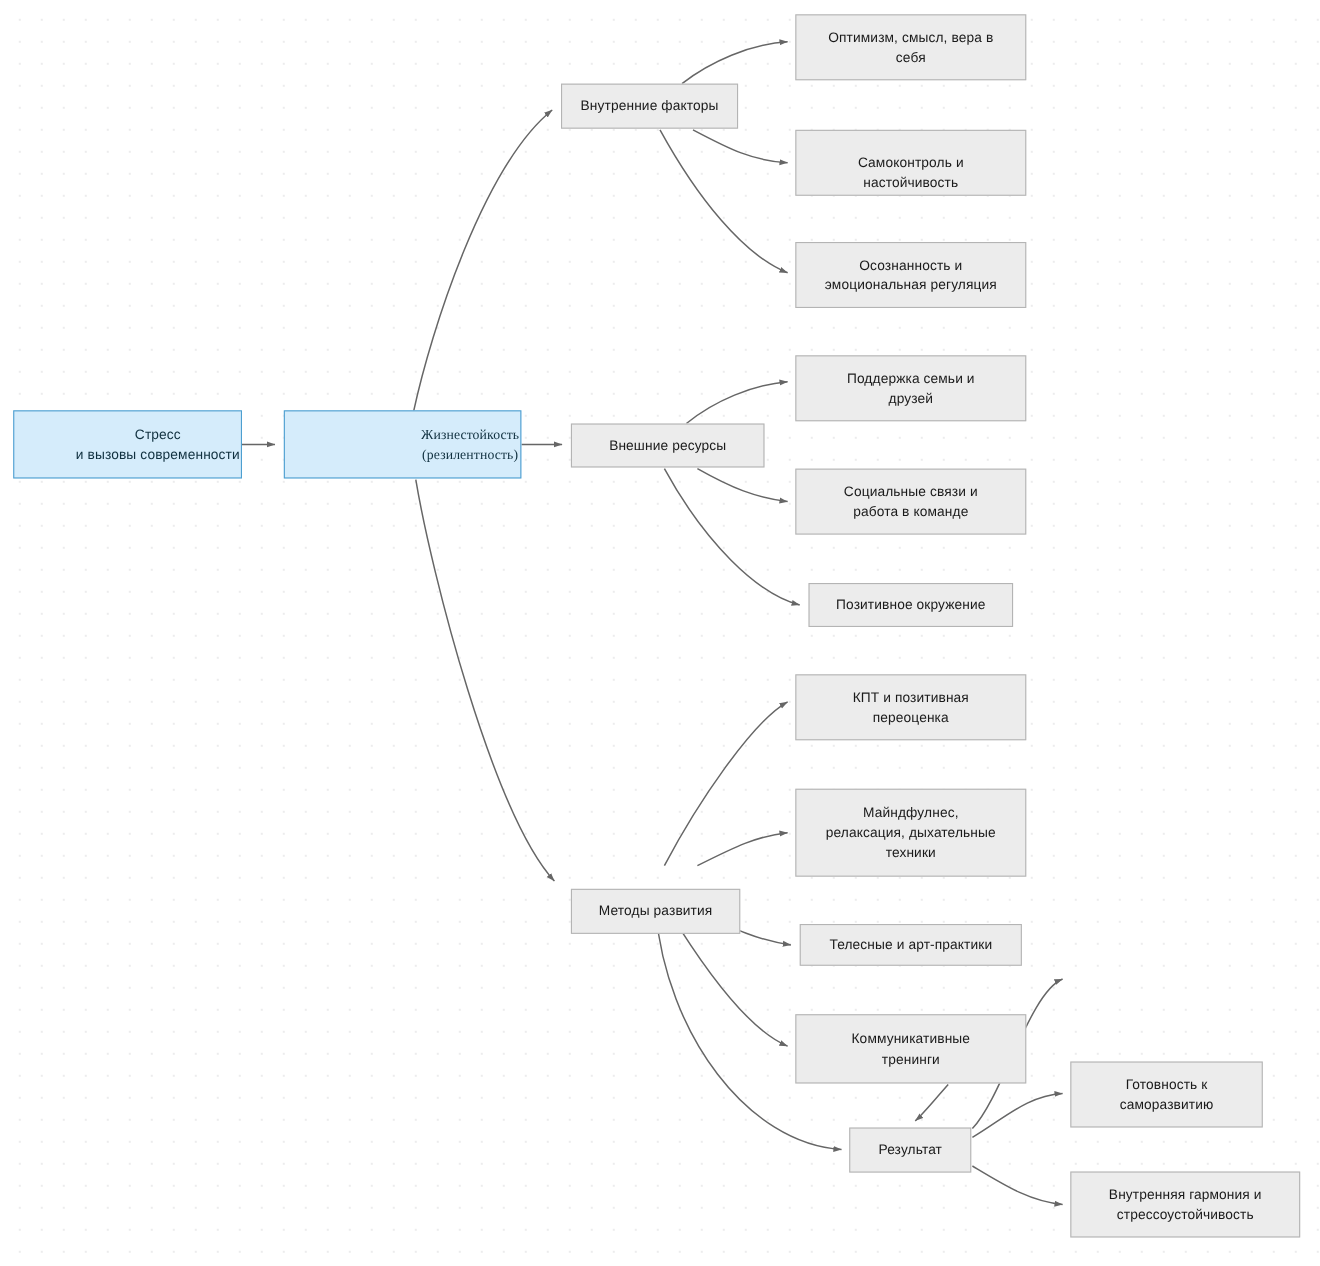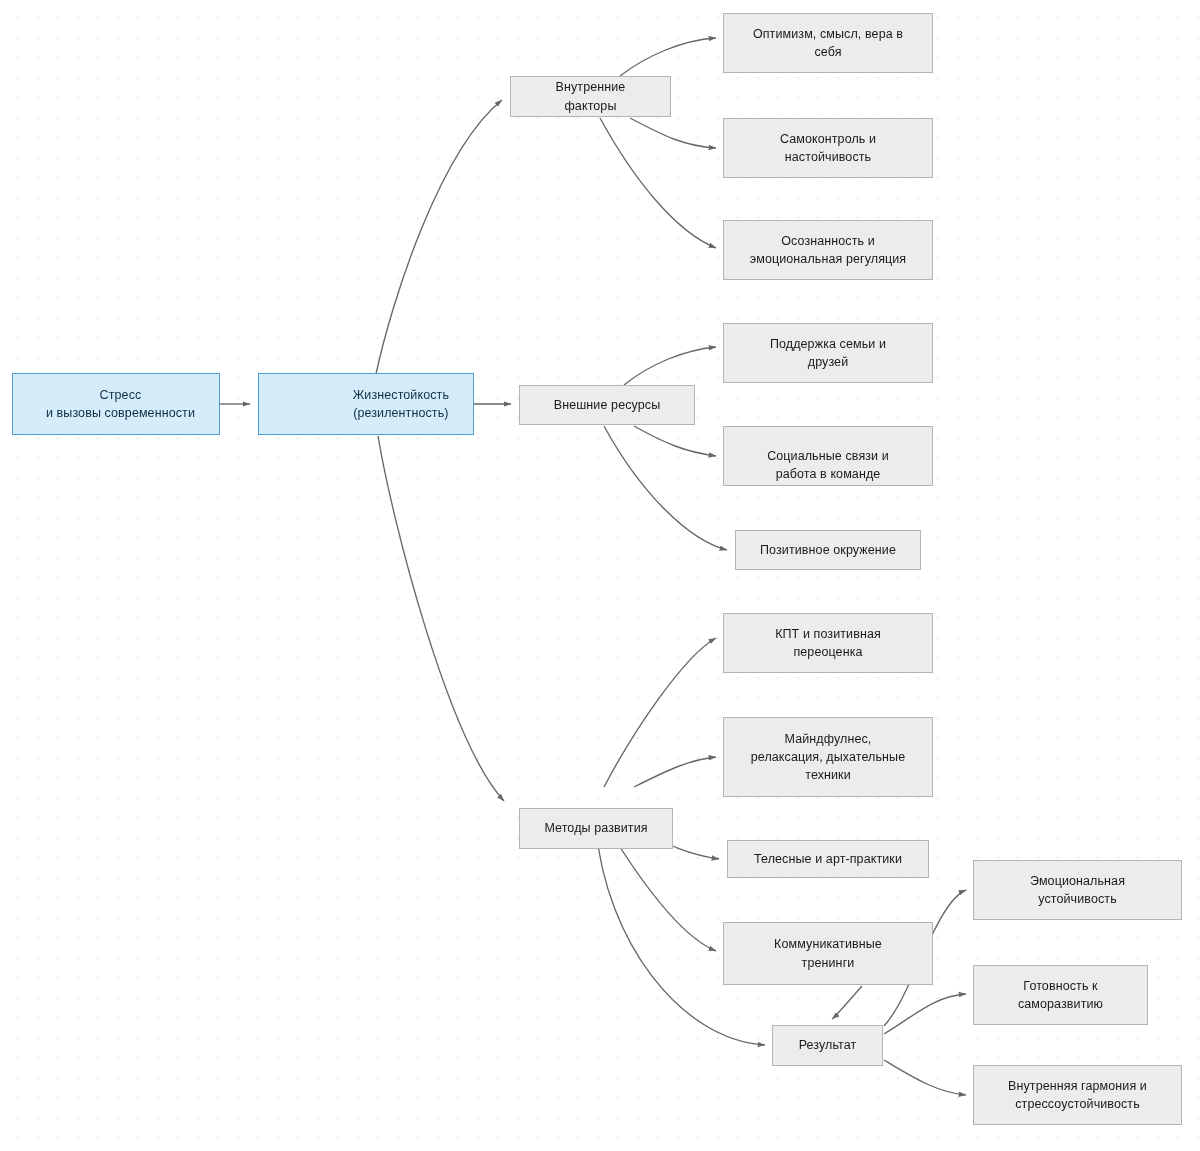--- a/index.html
+++ b/index.html
@@ -29,21 +29,21 @@
     height: 1151px;
     pointer-events: none;
   }
   .node {
     position: absolute;
     box-sizing: border-box;
     display: flex;
     align-items: center;
     justify-content: center;
     text-align: center;
-    padding: 2px 24px;
+    padding: 2px 1px;
     line-height: 1.45;
     letter-spacing: 0.1px;
     color: #1a1a1a;
     font-size: 12.5px;
     z-index: 3;
   }
   .node-primary {
     background: #d5ecfb;
     border: 1.6px solid #4d9fd0;
     color: #10303f;
@@ -111,21 +111,21 @@
 
       <path d="M884,1060 C914,1078 936,1092 966,1095"></path>
     </g>
   </svg>
 
   <div class="node node-primary" style="left:12px; top:373px; width:208px; height:62px;">
     <span class="node-label">Стресс
 и вызовы современности</span>
   </div>
 
-  <div class="node node-primary" style="left:258px; top:373px; width:216px; height:62px;">
+  <div class="node node-primary" style="left:258px; top:373px; width:216px; height:62px;font-family:Liberation Serif, serif;">
     <span class="node-label">Жизнестойкость
 (резилентность)</span>
   </div>
 
   <div class="node node-branch" style="left:510px; top:76px; width:161px; height:41px;">
     <span class="node-label">Внутренние факторы</span>
   </div>
 
   <div class="node node-branch" style="left:519px; top:385px; width:176px; height:40px;">
     <span class="node-label">Внешние ресурсы</span>
@@ -133,36 +133,36 @@
 
   <div class="node node-branch" style="left:519px; top:787px; width:154px; height:41px;margin-top:21px;">
     <span class="node-label">Методы развития</span>
   </div>
 
   <div class="node node-leaf" style="left:723px; top:13px; width:210px; height:60px;">
     <span class="node-label">Оптимизм, смысл, вера в
 себя</span>
   </div>
 
-  <div class="node node-leaf" style="left:723px; top:118px; width:210px; height:60px;">
+  <div class="node node-leaf" style="left:723px; top:118px; width:210px; height:60px;align-items:flex-end;">
     <span class="node-label">Самоконтроль и
 настойчивость</span>
   </div>
 
   <div class="node node-leaf" style="left:723px; top:220px; width:210px; height:60px;">
     <span class="node-label">Осознанность и
 эмоциональная регуляция</span>
   </div>
 
   <div class="node node-leaf" style="left:723px; top:323px; width:210px; height:60px;">
     <span class="node-label">Поддержка семьи и
 друзей</span>
   </div>
 
-  <div class="node node-leaf" style="left:723px; top:426px; width:210px; height:60px;align-items:flex-end;">
+  <div class="node node-leaf" style="left:723px; top:426px; width:210px; height:60px;">
     <span class="node-label">Социальные связи и
 работа в команде</span>
   </div>
 
   <div class="node node-leaf" style="left:735px; top:530px; width:186px; height:40px;">
     <span class="node-label">Позитивное окружение</span>
   </div>
 
   <div class="node node-leaf" style="left:723px; top:613px; width:210px; height:60px;align-items:center;">
     <span class="node-label">КПТ и позитивная
@@ -181,24 +181,20 @@
 
   <div class="node node-leaf" style="left:723px; top:922px; width:210px; height:63px;">
     <span class="node-label">Коммуникативные
 тренинги</span>
   </div>
 
   <div class="node node-result" style="left:772px; top:1025px; width:111px; height:41px;">
     <span class="node-label">Результат</span>
   </div>
 
-  <div class="node node-leaf" style="left:973px; top:860px; width:209px; height:60px;">
-    <span class="node-label">Эмоциональная
-устойчивость</span>
-  </div>
 
   <div class="node node-leaf" style="left:973px; top:965px; width:175px; height:60px;">
     <span class="node-label">Готовность к
 саморазвитию</span>
   </div>
 
   <div class="node node-leaf" style="left:973px; top:1065px; width:209px; height:60px;">
     <span class="node-label">Внутренняя гармония и
 стрессоустойчивость</span>
   </div>

